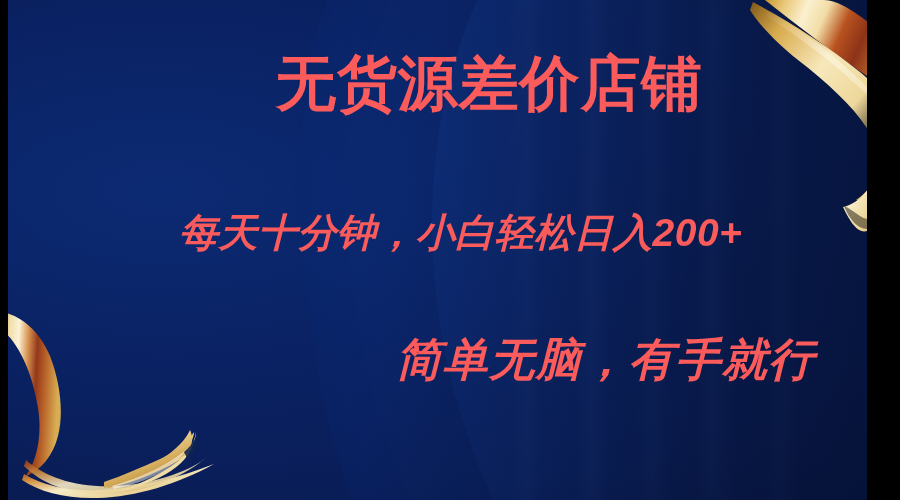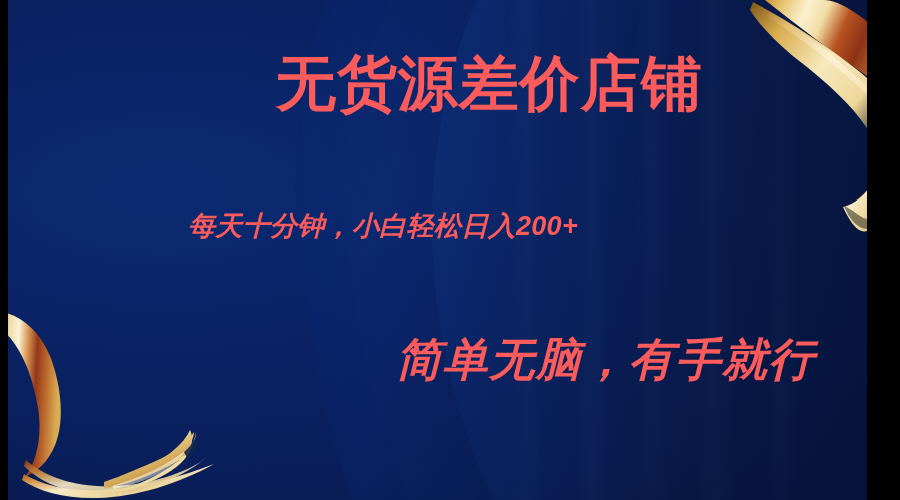--- a/index.html
+++ b/index.html
@@ -99,23 +99,23 @@
     letter-spacing: 0.01em;
   }
   .line-1 {
     left: 268px;
     top: 52px;
     font-size: 60px;
     line-height: 1.08;
     letter-spacing: 0.015em;
   }
   .line-2 {
-    left: 180px;
+    left: 171px;
     top: 210px;
-    font-size: 27px;
+    font-size: 39px;
     line-height: 1.2;
     font-style: italic;
     letter-spacing: 0.012em;
   }
   .line-3 {
     left: 388px;
     top: 333px;
     font-size: 45px;
     line-height: 1.2;
     font-style: italic;

